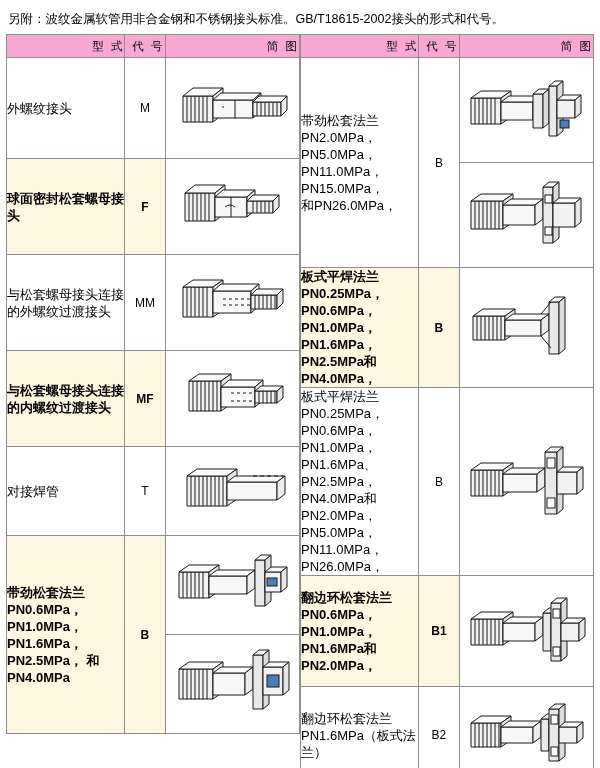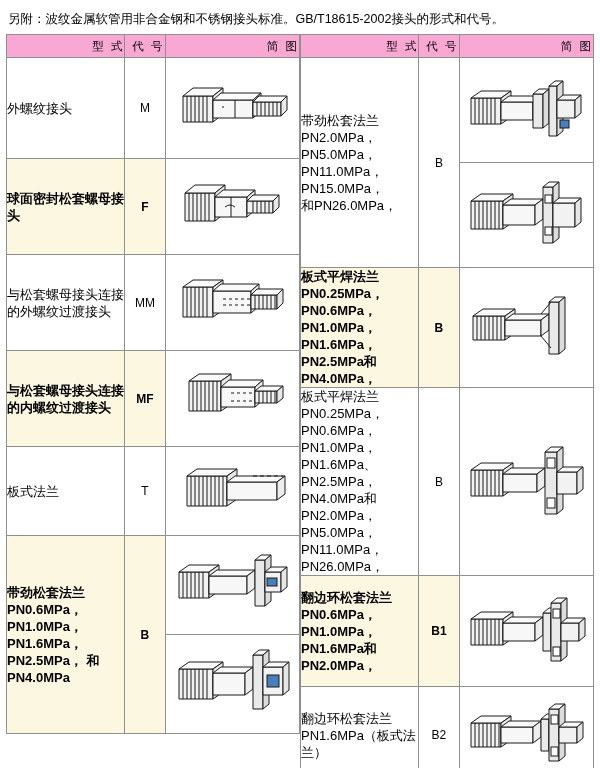--- a/index.html
+++ b/index.html
@@ -185,21 +185,21 @@
                   <path d="M86 36 L92 31 L114 31 L108 36 Z" fill="#fafafa"></path>
                   <path d="M108 36 L114 31 L114 43 L108 48 Z" fill="#e9e9e9"></path>
                   <path d="M62 38 L86 38 M62 46 L86 46" stroke-dasharray="3 3"></path>
                   <path d="M90 36 L90 48 M94 36 L94 48 M98 36 L98 48 M102 36 L102 48 M106 36 L106 48"></path>
                 </g>
               </svg>
             </td>
           </tr>
 
           <tr>
-            <td class="cell-type white" style="height:88px">板式法兰</td>
+            <td class="cell-type white" style="height:88px">对接焊管</td>
             <td class="cell-code white">T</td>
             <td class="cell-fig">
               <svg class="fig" width="126" height="82" viewBox="0 0 126 82">
                 <g fill="none" stroke="#1a1a1a" stroke-width="1">
                   <path d="M18 26 L18 56 L58 56 L58 26 Z" fill="#f2f2f2"></path>
                   <path d="M18 26 L28 19 L68 19 L58 26 Z" fill="#fafafa"></path>
                   <path d="M58 26 L68 19 L68 49 L58 56 Z" fill="#e6e6e6"></path>
                   <path d="M22 26 L22 56 M26 26 L26 56 M30 26 L30 56 M34 26 L34 56 M38 26 L38 56 M42 26 L42 56 M46 26 L46 56 M50 26 L50 56 M54 26 L54 56"></path>
                   <path d="M58 32 L108 32 L108 50 L58 50 Z" fill="#f7f7f7"></path>
                   <path d="M58 32 L66 26 L116 26 L108 32 Z" fill="#fafafa"></path>

